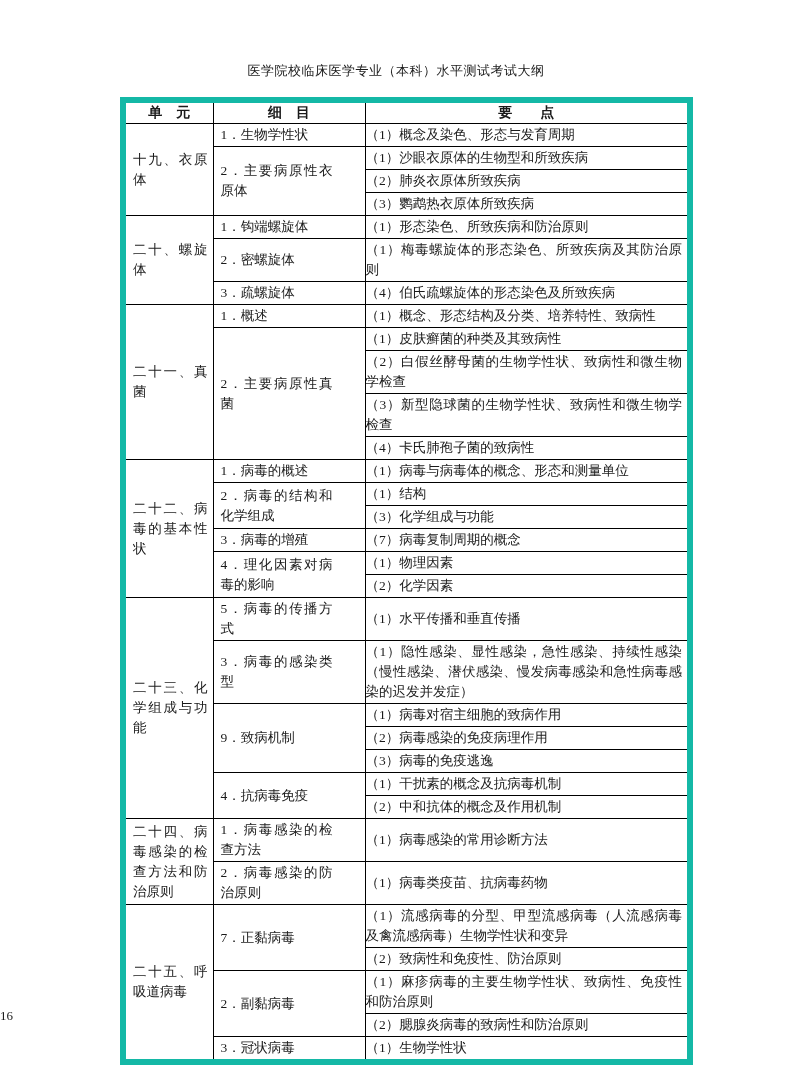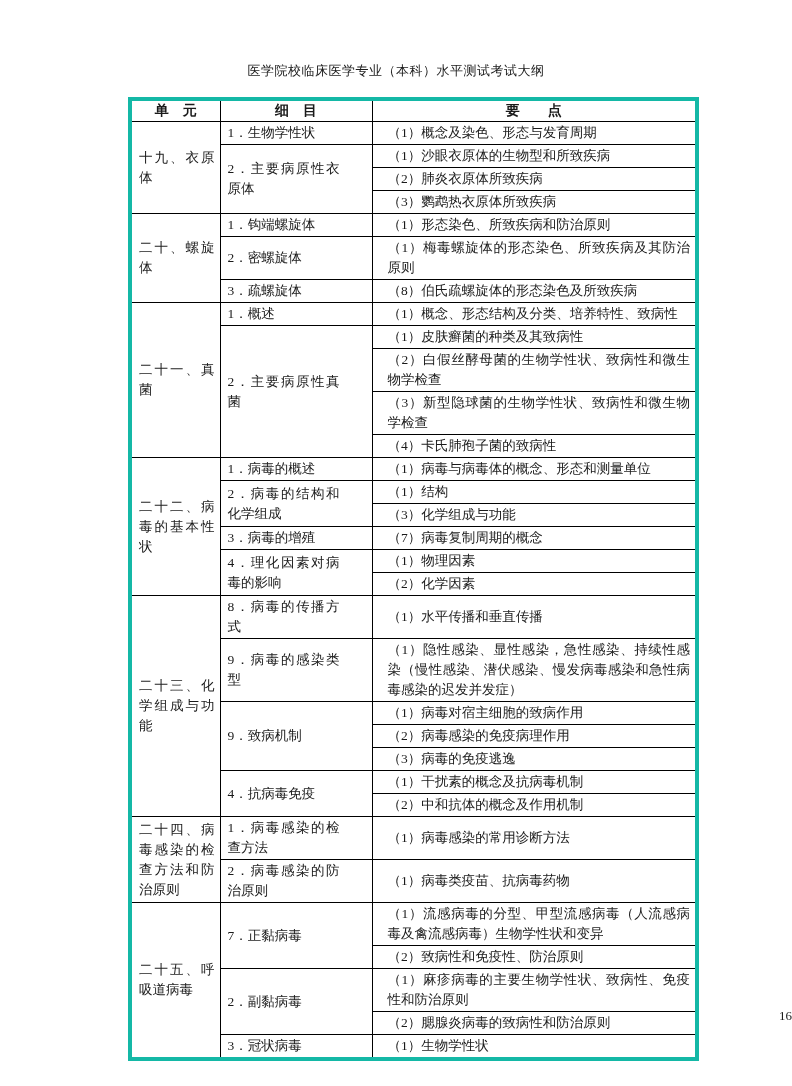--- a/index.html
+++ b/index.html
@@ -14,25 +14,25 @@
     position: absolute;
     top: 46px; left: 0; width: 100%;
     text-align: center;
     font-size: 13px;
     font-weight: normal;
     letter-spacing: 0.5px;
     margin-top: 16px;
   }
   table.syllabus {
     position: absolute;
-    left: 128px; top: 97px;
+    left: 120px; top: 97px;
     width: 567px;
     border-collapse: collapse;
     table-layout: fixed;
-    border: 4px solid #14b8a6;
+    border: 6px solid #14b8a6;
   }
   col.c-unit   { width: 90px; }
   col.c-detail { width: 152px; }
   col.c-point  { width: 325px; }
   th, td {
     border: 1px solid #000;
     vertical-align: middle;
     font-size: 13.5px;
     line-height: 20px;
   }
@@ -49,28 +49,28 @@
     text-justify: inter-character;
     margin-top: 28px;
   }
   td.detail-cell {
     padding: 1px 32px 1px 7px;
     text-align: justify;
     text-justify: inter-character;
     margin-top: 32px;
   }
   td.point-cell {
-    padding: 1px 5px 1px 15px;
+    padding: 1px 5px 1px 0;
     text-align: justify;
     text-justify: inter-character;
   }
   .page-number {
     position: absolute;
     top: 1008px; left: 0; width: 100%;
-    text-align: right;
+    text-align: left;
     font-size: 13px;
   }
 </style>
 </head>
 <body>
 
 <div class="doc-title">医学院校临床医学专业（本科）水平测试考试大纲</div>
 
 <table class="syllabus">
   <colgroup>
@@ -105,21 +105,21 @@
         <td class="unit-cell" rowspan="3">二十、螺旋体</td>
         <td class="detail-cell" rowspan="1">1．钩端螺旋体</td>
         <td class="point-cell">（1）形态染色、所致疾病和防治原则</td>
       </tr>
       <tr>
         <td class="detail-cell" rowspan="1">2．密螺旋体</td>
         <td class="point-cell">（1）梅毒螺旋体的形态染色、所致疾病及其防治原则</td>
       </tr>
       <tr>
         <td class="detail-cell" rowspan="1">3．疏螺旋体</td>
-        <td class="point-cell">（8）伯氏疏螺旋体的形态染色及所致疾病</td>
+        <td class="point-cell">（4）伯氏疏螺旋体的形态染色及所致疾病</td>
       </tr>
       <tr>
         <td class="unit-cell" rowspan="5">二十一、真菌</td>
         <td class="detail-cell" rowspan="1">1．概述</td>
         <td class="point-cell">（1）概念、形态结构及分类、培养特性、致病性</td>
       </tr>
       <tr>
         <td class="detail-cell" rowspan="4">2．主要病原性真菌</td>
         <td class="point-cell">（1）皮肤癣菌的种类及其致病性</td>
       </tr>
@@ -150,25 +150,25 @@
       </tr>
       <tr>
         <td class="detail-cell" rowspan="2">4．理化因素对病毒的影响</td>
         <td class="point-cell">（1）物理因素</td>
       </tr>
       <tr>
         <td class="point-cell">（2）化学因素</td>
       </tr>
       <tr>
         <td class="unit-cell" rowspan="7">二十三、化学组成与功能</td>
-        <td class="detail-cell" rowspan="1">8．病毒的传播方式</td>
+        <td class="detail-cell" rowspan="1">5．病毒的传播方式</td>
         <td class="point-cell">（1）水平传播和垂直传播</td>
       </tr>
       <tr>
-        <td class="detail-cell" rowspan="1">9．病毒的感染类型</td>
+        <td class="detail-cell" rowspan="1">3．病毒的感染类型</td>
         <td class="point-cell">（1）隐性感染、显性感染，急性感染、持续性感染（慢性感染、潜伏感染、慢发病毒感染和急性病毒感染的迟发并发症）</td>
       </tr>
       <tr>
         <td class="detail-cell" rowspan="3">9．致病机制</td>
         <td class="point-cell">（1）病毒对宿主细胞的致病作用</td>
       </tr>
       <tr>
         <td class="point-cell">（2）病毒感染的免疫病理作用</td>
       </tr>
       <tr>

